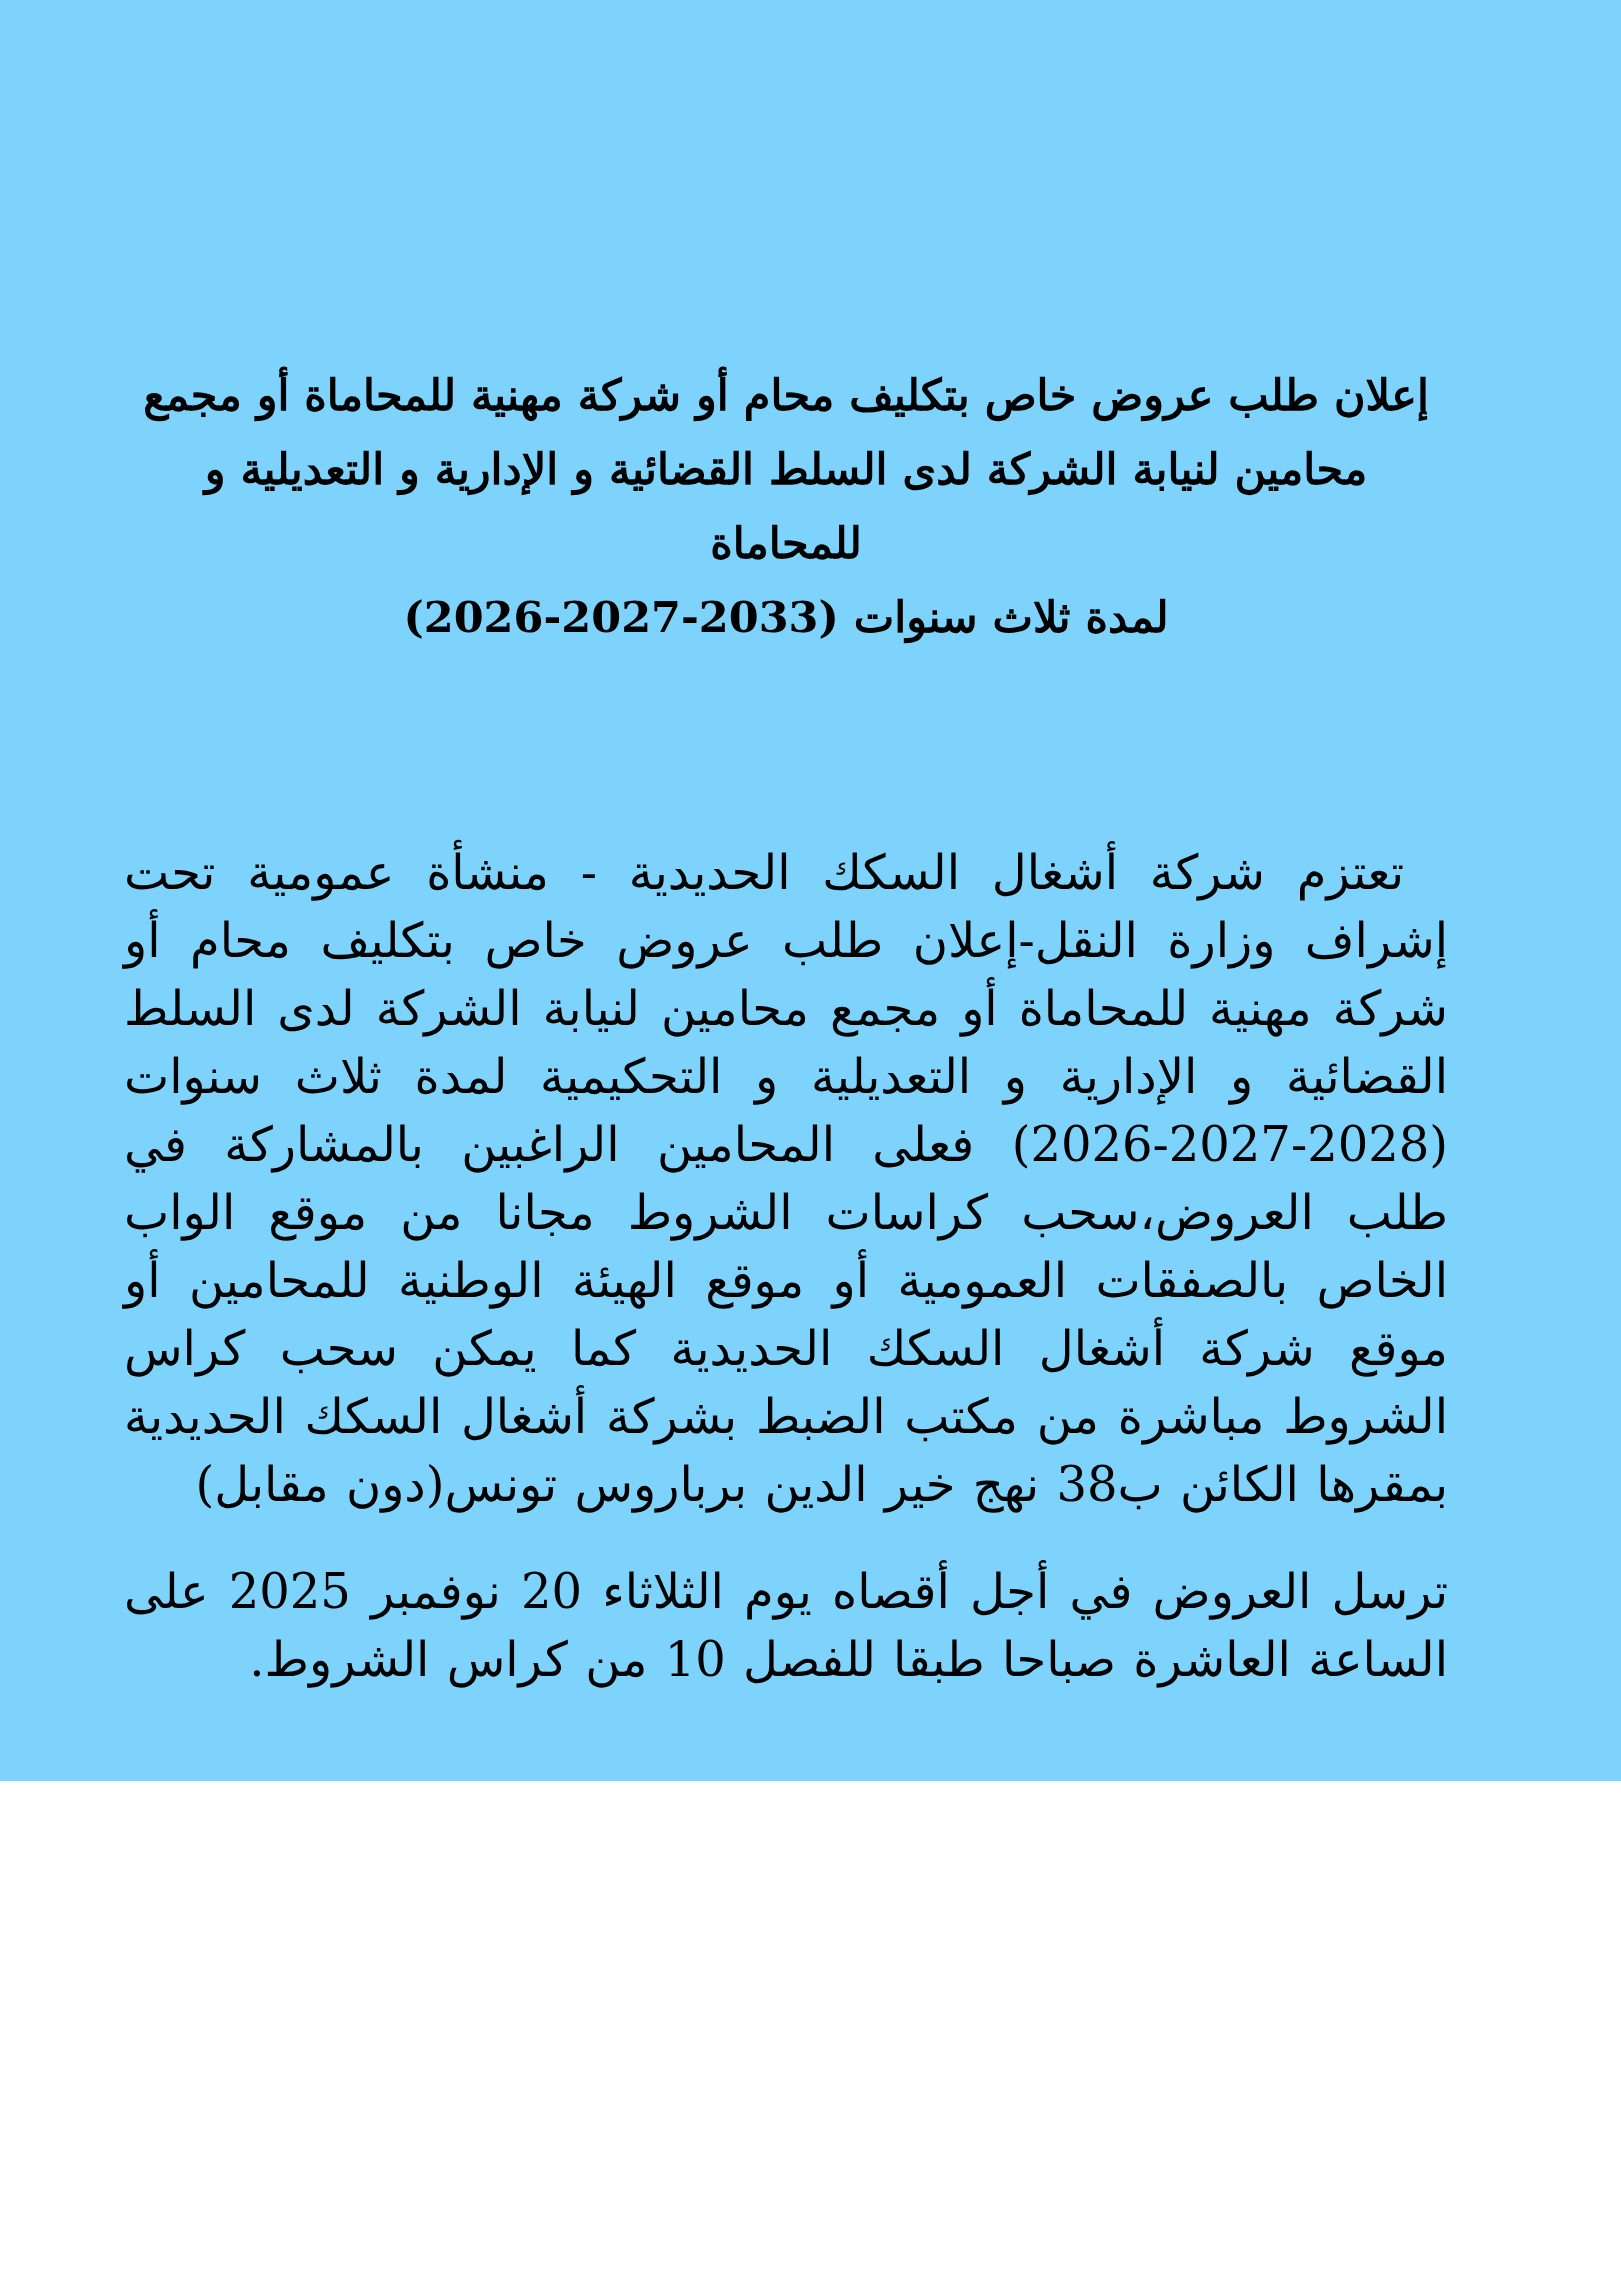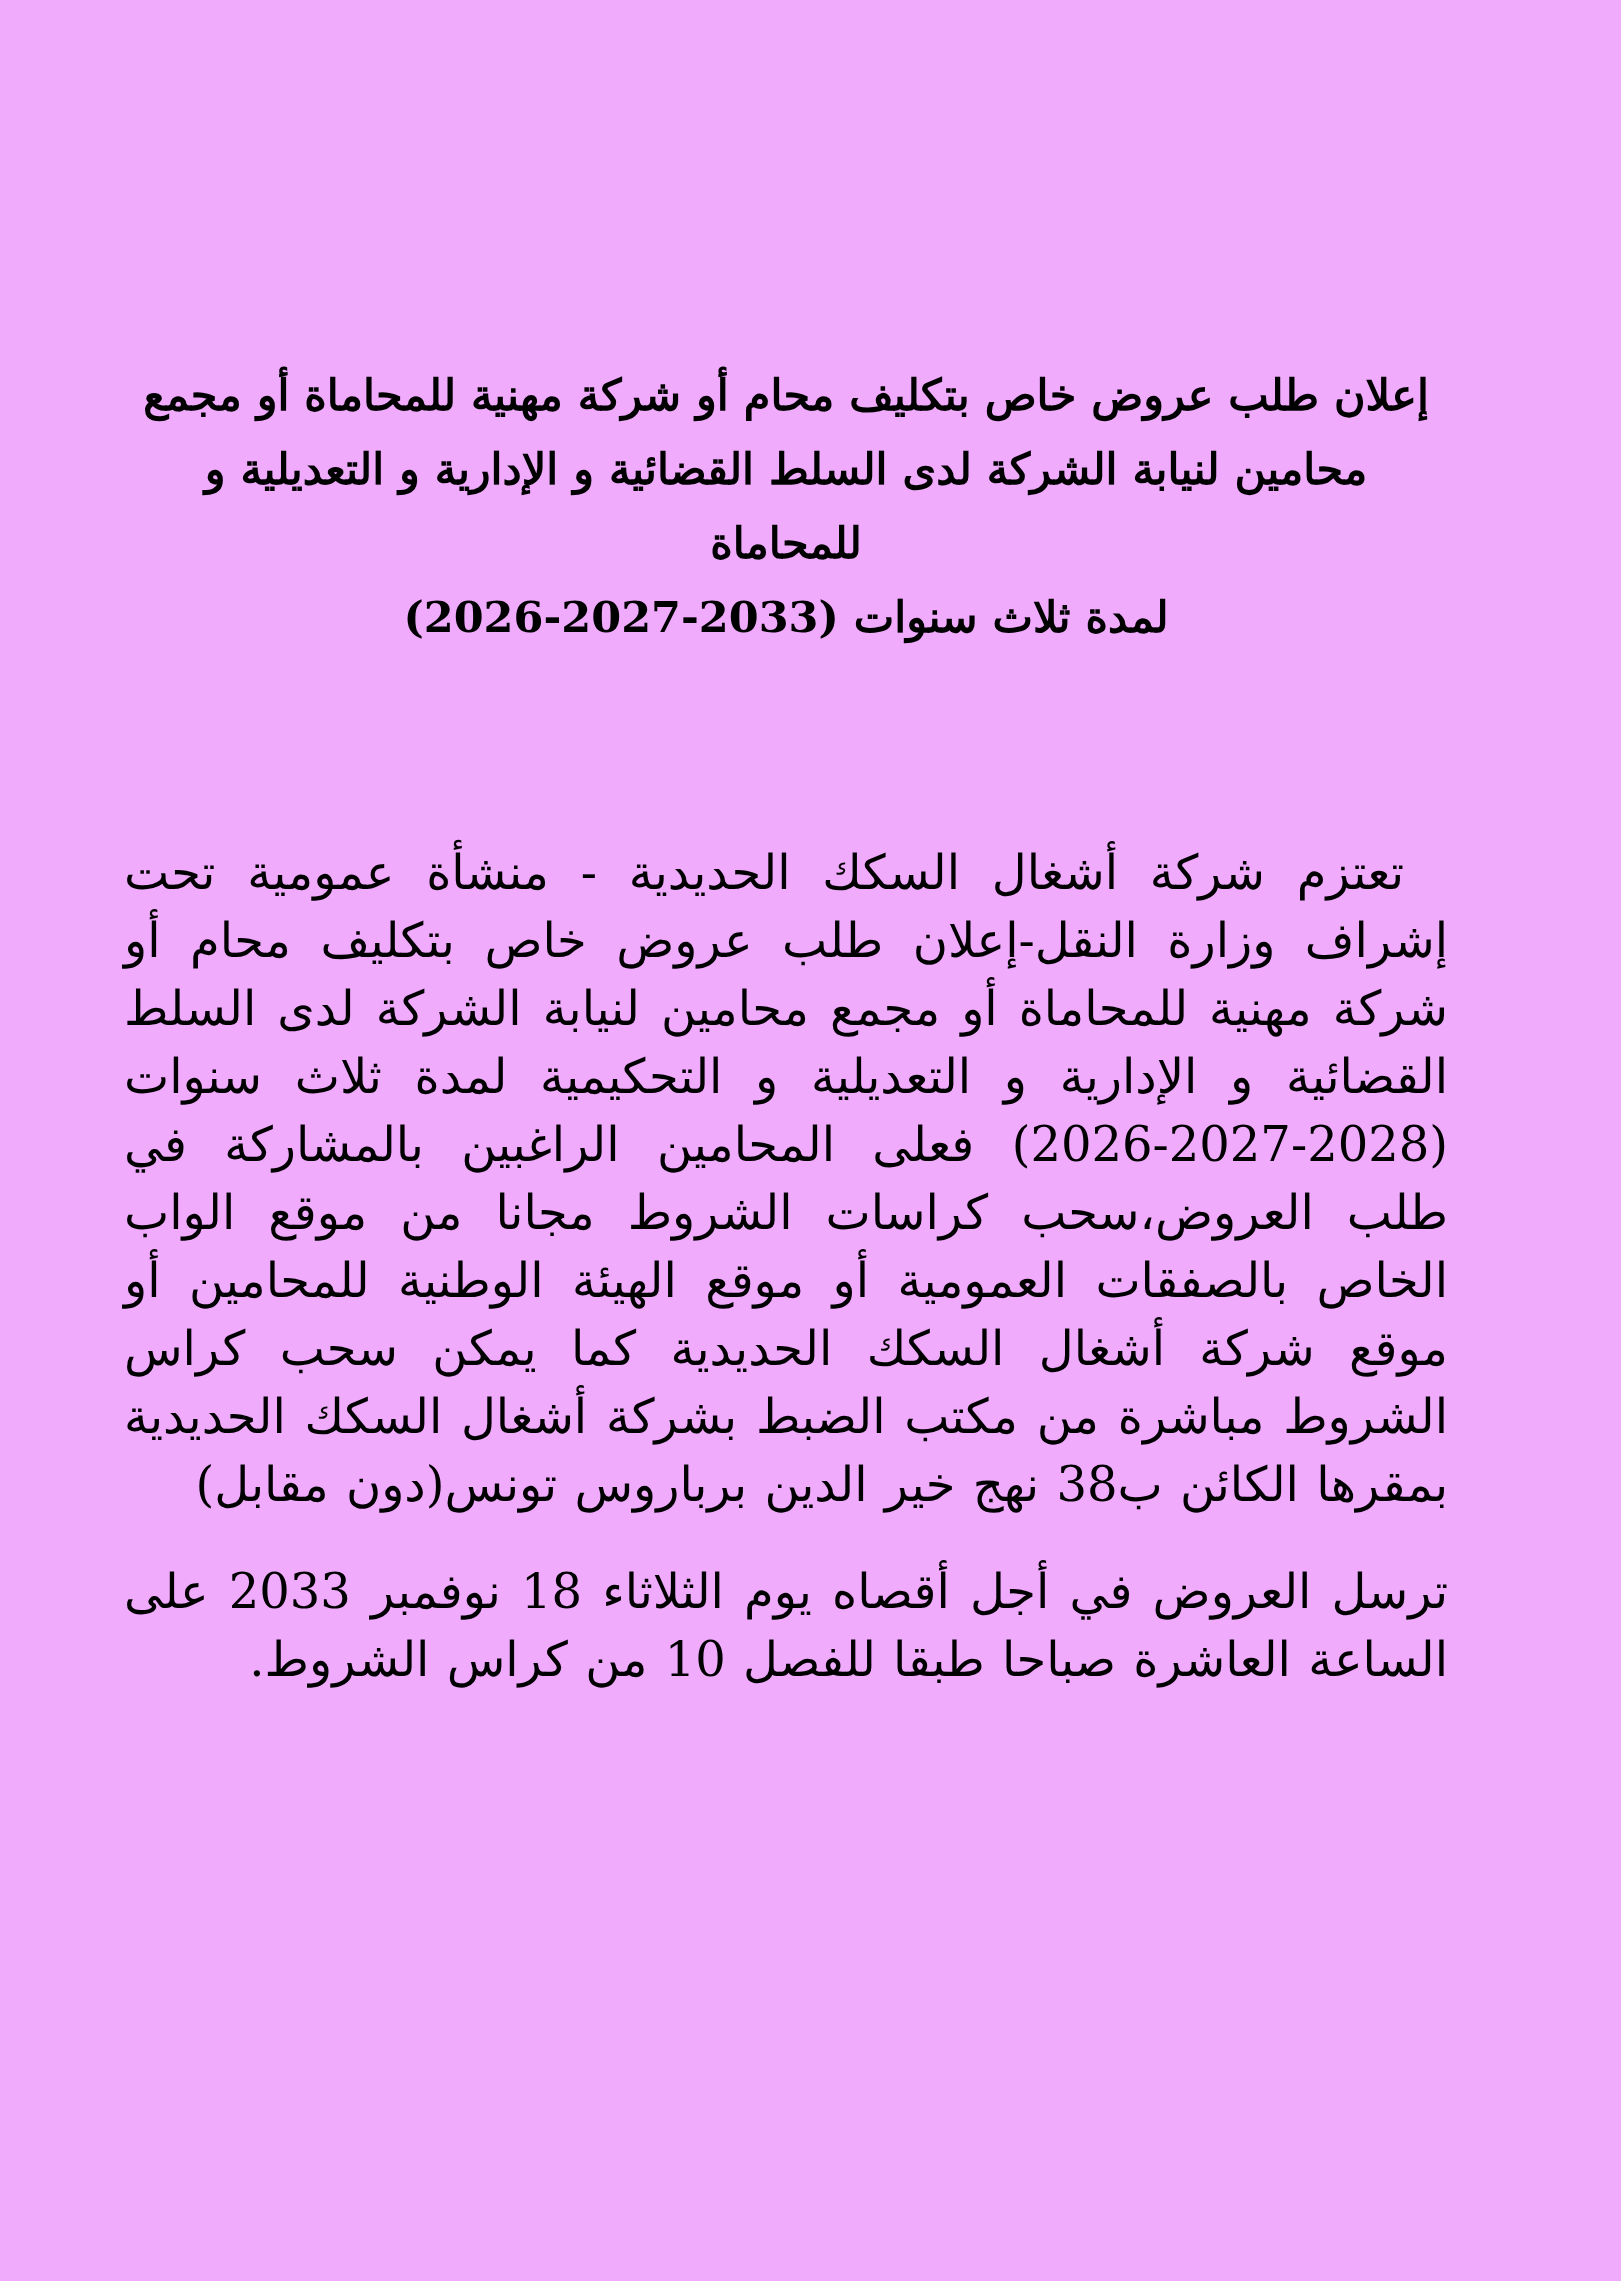--- a/index.html
+++ b/index.html
@@ -3,23 +3,23 @@
 <meta charset="utf-8">
 <style>
   html, body {
     margin: 0;
     padding: 0;
     background: #ffffff;
   }
   .page {
     position: relative;
     width: 1621px;
-    height: 2281px;
+    height: 1781px;
     margin: 0 auto;
-    background: #f0abfc;
+    background: #7dd3fc;
     color: #000000;
     direction: rtl;
     box-sizing: border-box;
     padding: 358px 173px 0 124px;
     font-family: "DejaVu Serif", "Liberation Serif", serif;
     overflow: hidden;
   }
   .doc-title {
     margin: 0;
     padding: 0;
@@ -53,17 +53,17 @@
 <div class="page">
 
   <h1 class="doc-title">
     <span class="title-line">إعلان طلب عروض خاص بتكليف محام أو شركة مهنية للمحاماة أو مجمع</span>
     <span class="title-line">محامين لنيابة الشركة لدى السلط القضائية و الإدارية و التعديلية و للمحاماة</span>
     <span class="title-line">لمدة ثلاث سنوات (2033-2027-2026)</span>
   </h1>
 
   <div class="doc-body">
     <p class="para-announcement">تعتزم شركة أشغال السكك الحديدية - منشأة عمومية تحت إشراف وزارة النقل-إعلان طلب عروض خاص بتكليف محام أو شركة مهنية للمحاماة أو مجمع محامين لنيابة الشركة لدى السلط القضائية و الإدارية و التعديلية و التحكيمية لمدة ثلاث سنوات (2028-2027-2026) فعلى المحامين الراغبين بالمشاركة في طلب العروض،سحب كراسات الشروط مجانا من موقع الواب الخاص بالصفقات العمومية أو موقع الهيئة الوطنية للمحامين أو موقع شركة أشغال السكك الحديدية كما يمكن سحب كراس الشروط مباشرة من مكتب الضبط بشركة أشغال السكك الحديدية بمقرها الكائن ب38 نهج خير الدين برباروس تونس(دون مقابل)</p>
-    <p class="para-deadline">ترسل العروض في أجل أقصاه يوم الثلاثاء 18 نوفمبر 2033 على الساعة العاشرة صباحا طبقا للفصل 10 من كراس الشروط.</p>
+    <p class="para-deadline">ترسل العروض في أجل أقصاه يوم الثلاثاء 20 نوفمبر 2025 على الساعة العاشرة صباحا طبقا للفصل 10 من كراس الشروط.</p>
   </div>
 
 </div>
 
 
 </body></html>

